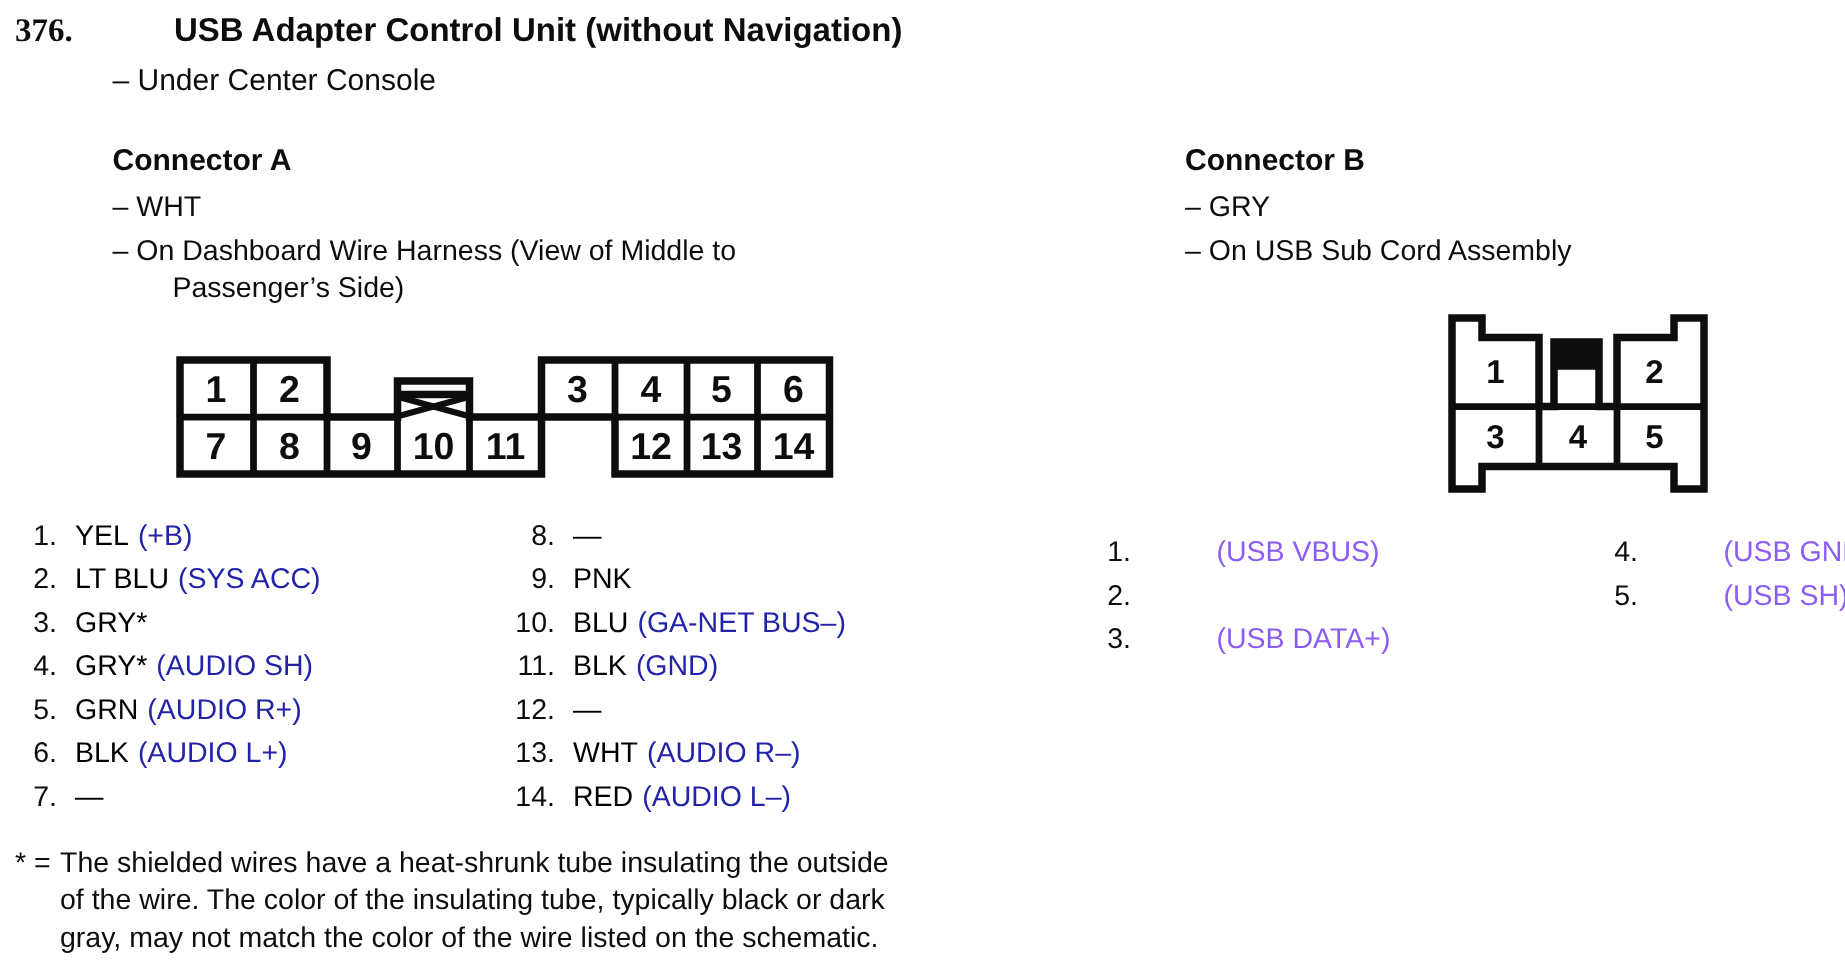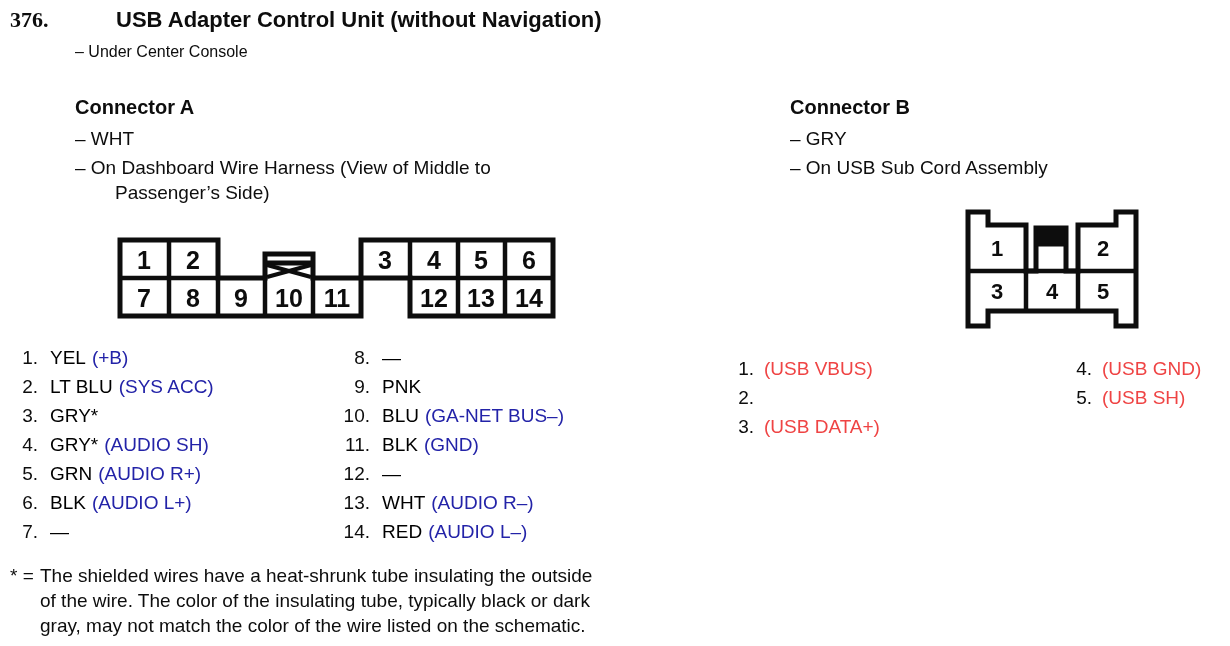--- a/index.html
+++ b/index.html
@@ -3,31 +3,31 @@
 <meta charset="utf-8">
 <style>
   html,body { margin:0; padding:0; }
   body {
     width:1230px; height:646px; background:#ffffff; position:relative;
     font-family:"Liberation Sans", sans-serif; color:#0d0d0d; overflow:hidden;
   }
   .abs { position:absolute; }
   .title-num  { left:10px; top:7px;  font-size:22px; font-weight:bold;font-family:Liberation Serif, serif; }
   .title-text { left:75px; top:7px;  font-size:22px; font-weight:bold;margin-left:41px; }
-  .subtitle   { left:75px; top:43px; font-size:16px;text-align:center; }
+  .subtitle   { left:75px; top:43px; font-size:20px;text-align:center; }
   .conn-heading { font-size:20px; font-weight:bold; }
   .note { font-size:19px; white-space:pre; }
   .pin-col { display:flex; flex-direction:column; }
   .pin-row { display:flex; line-height:29px; font-size:19px; white-space:pre; }
   .pin-num   { width:24px; text-align:right; margin-right:12px; flex:none; }
   .pin-num-w { width:36px; text-align:right; margin-right:12px; flex:none; }
   .pin-num-b { width:26px; text-align:right; margin-right:10px; flex:none; }
   .wire { color:#000000; }
   .sig  { color:#2323a8; margin-left:6px; }
-  .sig-only { color:#ef4444; }
+  .sig-only { color:#8b5cf6;margin-left:47px; }
   .fn { font-size:19px; line-height:25px; white-space:pre; }
   .fn-row { display:flex; }
   .fn-prefix { width:30px; flex:none; }
   svg text {
     font-family:"Liberation Sans", sans-serif; font-weight:bold; fill:#0d0d0d;
     text-anchor:middle; dominant-baseline:central;
   }
   .numA { font-size:25px; }
   .numB { font-size:22px; }
 </style>

